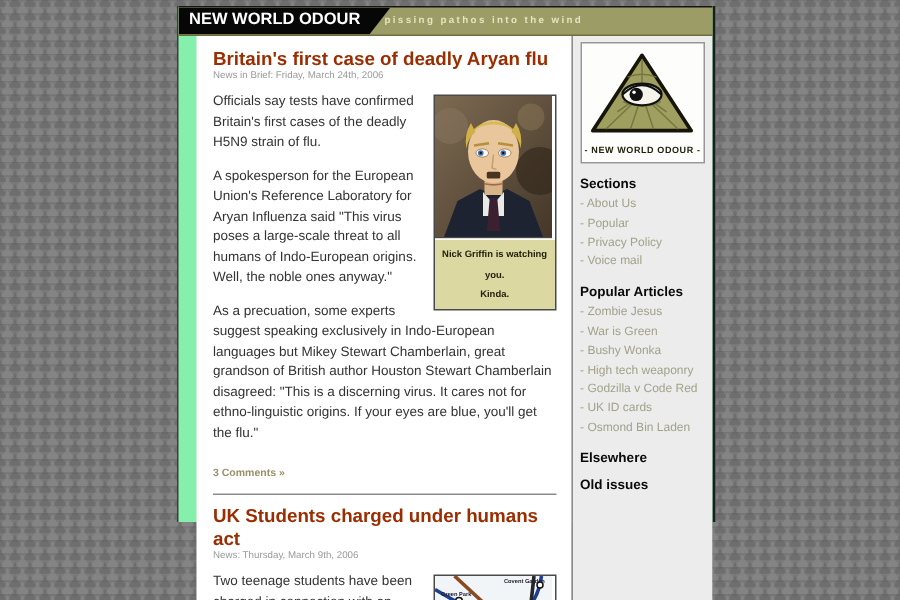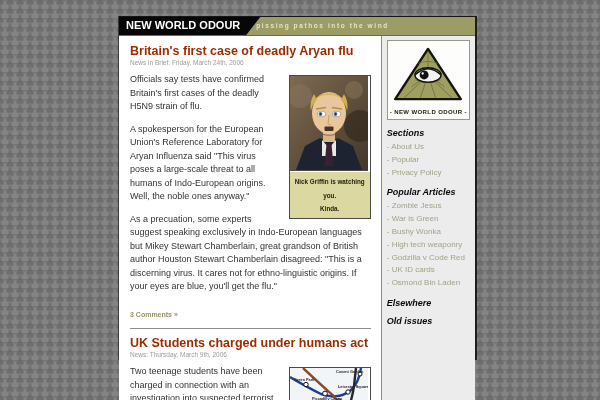--- a/index.html
+++ b/index.html
@@ -7,47 +7,47 @@
     width:600px;height:400px;overflow:hidden;position:relative;
     font-family:"Liberation Sans","DejaVu Sans",sans-serif;
     background-color:#7b7b7b;
     background-image:
       conic-gradient(from 150deg at 50% 10%, rgba(255,255,255,0.07) 0 60deg, transparent 0),
       conic-gradient(from 150deg at 50% 10%, rgba(0,0,0,0.10) 0 60deg, transparent 0),
       repeating-linear-gradient(to bottom, rgba(0,0,0,0.05) 0 1px, transparent 1px 9px);
     background-size:10px 9px, 10px 9px, auto;
     background-position:0 0, 5px 4.5px, 0 0;
   }
-  .page{position:absolute;left:118px;top:16px;width:356px;height:344px;
+  .page{position:absolute;left:118px;top:4px;width:356px;height:344px;
     border-left:1px solid #3c3c3c;border-right:2px solid #1d1d1d;background:#86efac;box-sizing:content-box;}
   
   .masthead{display:flex;height:18px;background:#9c9c66;border-top:1px solid #161616;border-bottom:1px solid #6e6e3e;align-items:stretch;}
   .brand{background:#070707;color:#fff;font-weight:bold;font-size:11px;line-height:17px;
     padding:0 20px 0 7px;letter-spacing:0;white-space:nowrap;
     clip-path:polygon(0 0,100% 0,calc(100% - 14px) 100%,0 100%);}
   .tagline{color:#e4e4c2;font-size:6.5px;font-weight:bold;letter-spacing:1.6px;line-height:17px;margin-left:-4px;white-space:nowrap;}
   
   .content{display:flex;align-items:stretch;height:377px;overflow:hidden;}
-  .main{width:267px;box-sizing:border-box;background:#fff;padding:6px 10px 0 11px;}
+  .main{width:267px;box-sizing:border-box;background:#fff;padding:6px 10px 0 11px;margin-left:12px;}
   .sidebar{flex:1;box-sizing:border-box;background:#ececec;border-left:1px solid #8d8d8d;padding:3px 4px;}
   
   .article-title{font-size:12.5px;font-weight:bold;color:#9b2d00;margin:2px 0 1px;line-height:1.15;}
   .meta{font-size:6.5px;color:#9a9a9a;margin:0 0 7px;}
   .body-text{font-size:9px;line-height:1.5;color:#333;margin:0 0 9px;}
   .comments-link{font-size:7px;font-weight:bold;color:#99906a;margin:2px 0 0;display:inline-block;}
   .divider{border:none;border-top:1px solid #8d8d8d;margin:7px 0 7px;}
   
   .figure{float:right;width:80px;margin:2px 0 4px 9px;border:1px solid #4a4a4a;background:#fff;}
   .figure svg{display:block;}
   .figure .pic{border-bottom:1px solid #4a4a4a;}
   .figcap{background:#dcd8a2;border-top:1px solid #fff;font-size:6.3px;font-weight:bold;color:#23230e;text-align:center;padding:3px 2px 3px;line-height:2.1;}
   
   .logo-box{background:#fdfdfb;border:1px solid #979797;margin:1px 1px 7px;padding:5px 2px 4px;text-align:center;}
   .logo-text{font-size:6px;font-weight:bold;letter-spacing:.4px;color:#23230e;margin-top:3px;white-space:nowrap;}
-  .side-heading{font-size:9px;font-weight:bold;color:#0a0a0a;margin:8px 1px 3px;font-style:italic;}
+  .side-heading{font-size:9px;font-weight:bold;color:#0a0a0a;margin:8px 1px 3px;}
   .side-list{list-style:none;margin:0;padding:0 1px;}
   .side-list li{font-size:8px;color:#a2a28a;line-height:1.6;cursor:pointer;}
   .side-list li::before{content:"- ";}
   .clearfix::after{content:"";display:block;clear:both;}
 </style>
 </head>
 <body>
 
 <div class="page">
 
@@ -172,20 +172,21 @@
           <circle cx="31.5" cy="28.5" r="1.2" fill="#fff"></circle>
         </svg>
         <div class="logo-text">- NEW WORLD ODOUR -</div>
       </div>
 
       <div class="side-heading">Sections</div>
       <ul class="side-list">
         <li>About Us</li>
         <li>Popular</li>
         <li>Privacy Policy</li>
+        <li>Voice mail</li>
       </ul>
 
       <div class="side-heading">Popular Articles</div>
       <ul class="side-list">
         <li>Zombie Jesus</li>
         <li>War is Green</li>
         <li>Bushy Wonka</li>
         <li>High tech weaponry</li>
         <li>Godzilla v Code Red</li>
         <li>UK ID cards</li>

